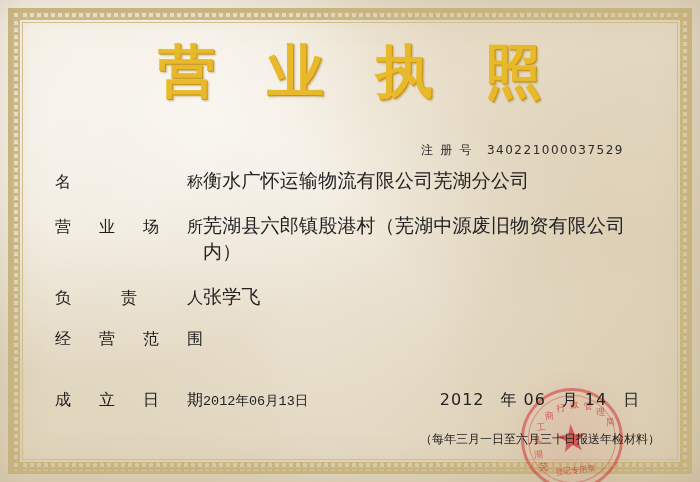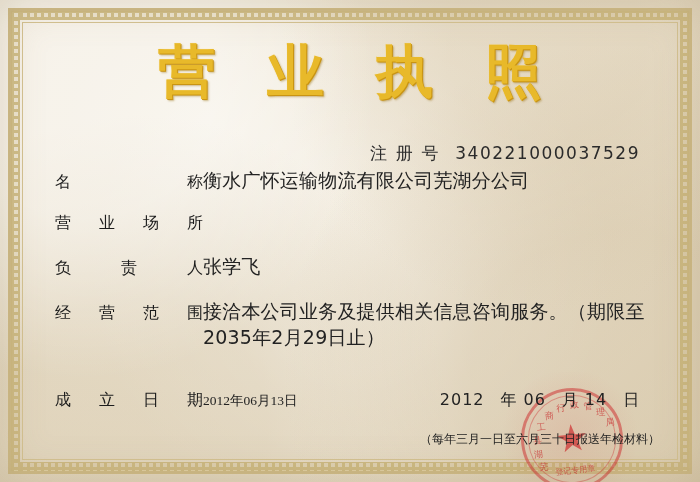--- a/index.html
+++ b/index.html
@@ -84,23 +84,23 @@
     color: #e8b92a;
     text-shadow:
       1px 1px 0 #c99413,
       2px 2px 2px rgba(150,110,15,0.45),
       0 0 1px #f6d676;
     white-space: nowrap;
   }
 
   .reg-no {
     position: absolute;
-    right: 60px;
+    right: 76px;
     top: 142px;
-    font-size: 17px;
+    font-size: 12px;
     color: #2b2b2b;
     white-space: nowrap;
   }
   .reg-no .reg-label {
     letter-spacing: 2px;
     margin-right: 10px;
   }
   .reg-no .reg-value {
     letter-spacing: 1.5px;
     font-family: "DejaVu Sans", sans-serif;
@@ -158,21 +158,21 @@
     flex: 0 0 148px;
     font-size: 16px;
     color: #1c1c1c;
     display: flex;
     justify-content: space-between;
     font-family: "DejaVu Sans", sans-serif;
   }
   .found-date {
     font-size: 13.5px;
     color: #222;
-    font-family: Liberation Serif, serif;
+    font-family: Liberation Mono, monospace;
   }
   .issue-block {
     text-align: center;
     font-family: "DejaVu Sans", sans-serif;
   }
   .issue-date {
     font-size: 16px;
     color: #222;
     letter-spacing: 1px;
     white-space: nowrap;
@@ -283,39 +283,39 @@
       <div class="field-value">衡水广怀运输物流有限公司芜湖分公司</div>
     </div>
 
     <div class="field-row">
       <div class="field-label">
         <span>营</span>
         <span>业</span>
         <span>场</span>
         <span>所</span>
       </div>
+      <div class="field-value">芜湖县六郎镇殷港村（芜湖中源废旧物资有限公司内）</div>
     </div>
 
     <div class="field-row">
       <div class="field-label">
         <span>负</span>
         <span>责</span>
         <span>人</span>
       </div>
       <div class="field-value">张学飞</div>
     </div>
 
     <div class="field-row">
       <div class="field-label">
         <span>经</span>
         <span>营</span>
         <span>范</span>
         <span>围</span>
       </div>
-      <div class="field-value">接洽本公司业务及提供相关信息咨询服务。（期限至2035年2月29日止）</div>
     </div>
 
   </div>
 
   <div class="seal-smudge"></div>
 
   <div class="seal">
     <div class="seal-ring"></div>
     <div class="seal-star"></div>
     <div class="seal-text">

